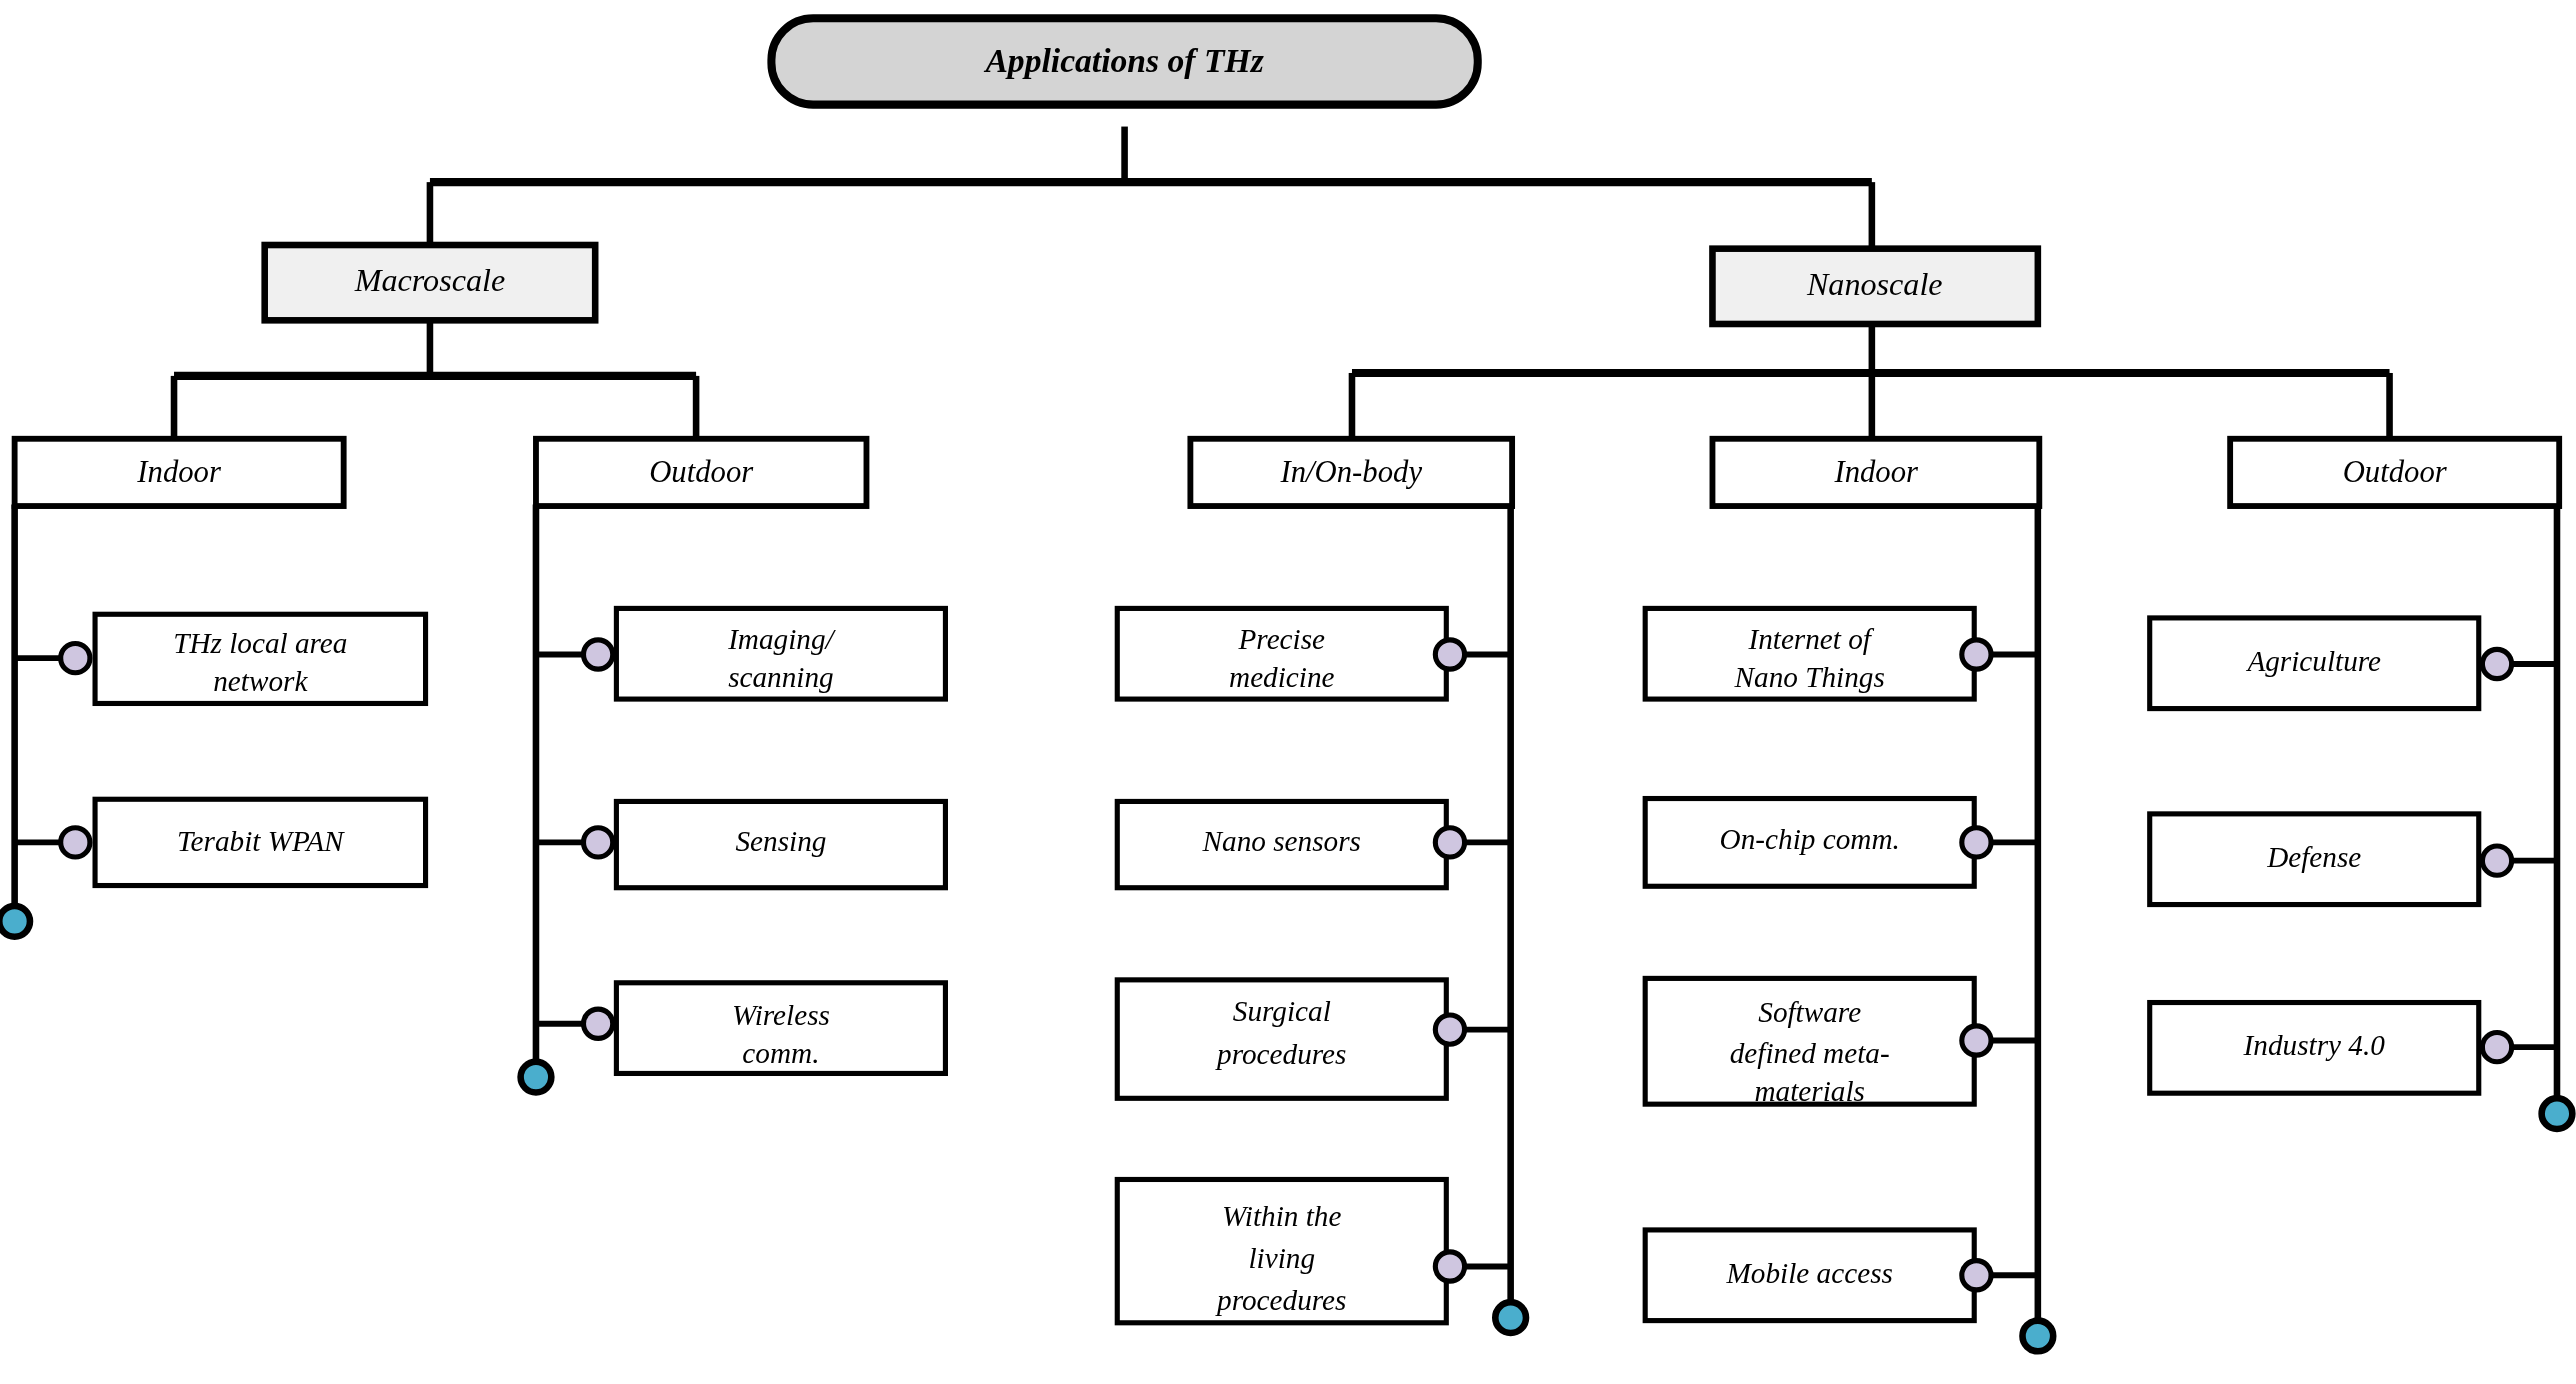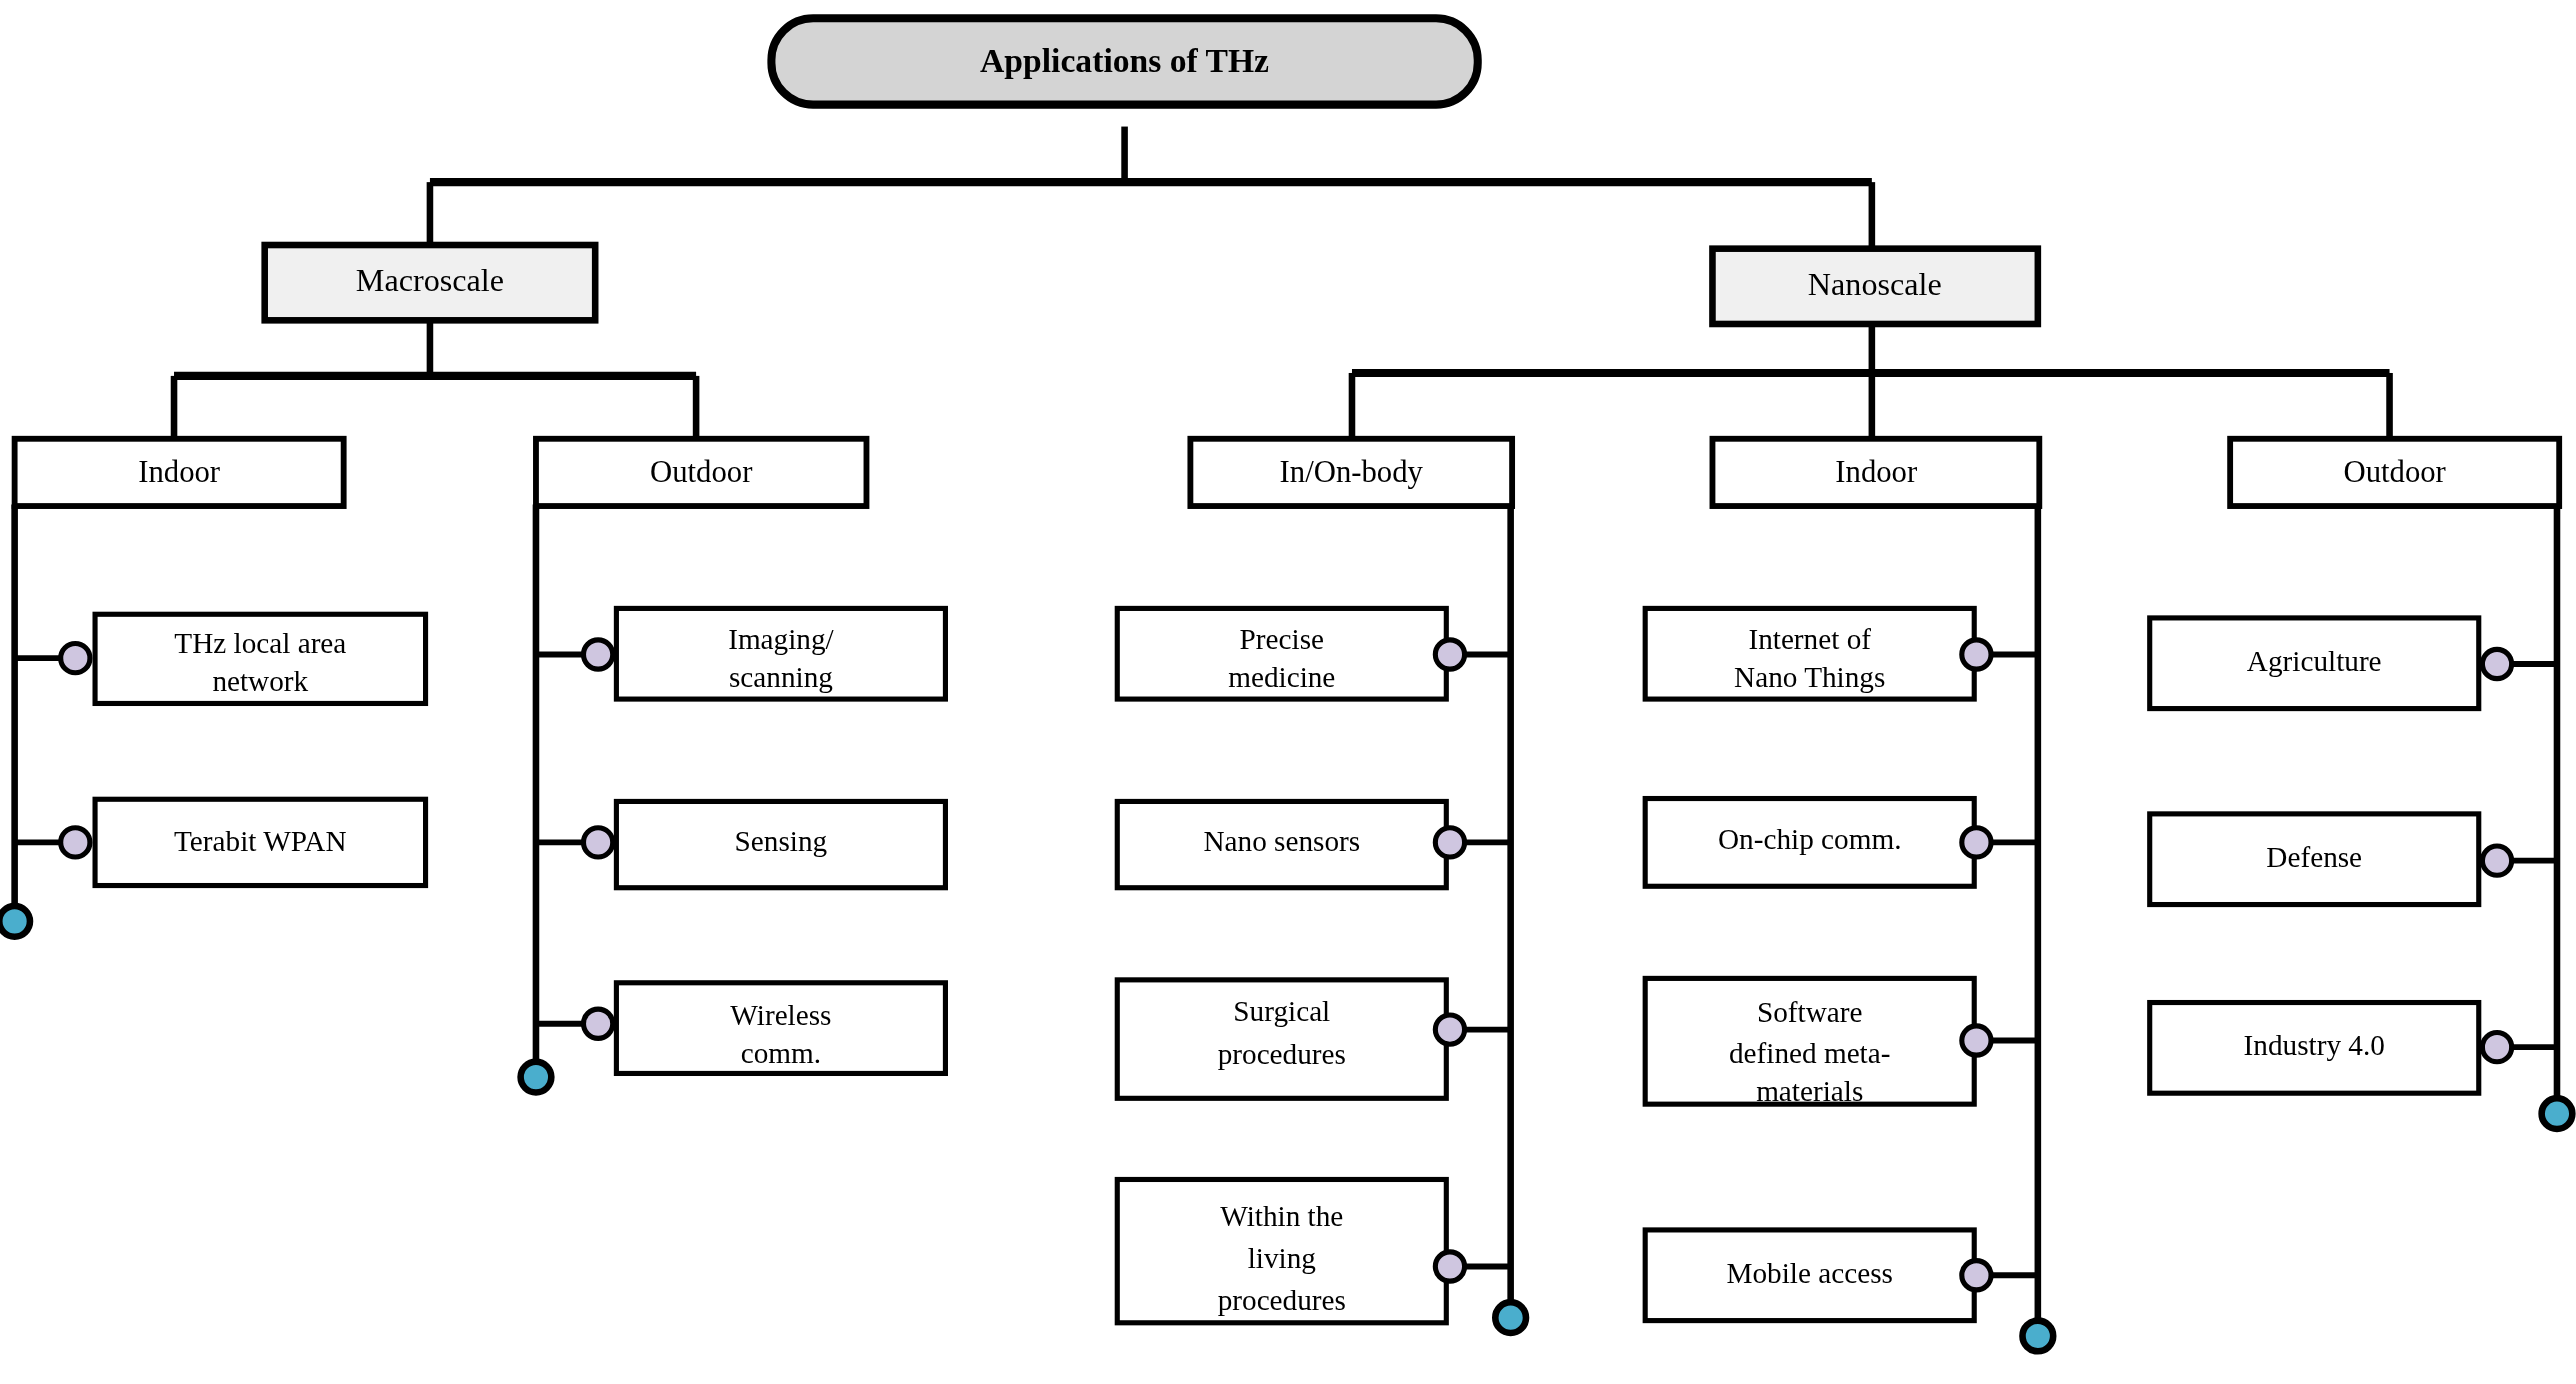--- a/index.html
+++ b/index.html
@@ -11,20 +11,21 @@
     width: 2576px;
     height: 1385px;
     font-family: "Liberation Serif", "DejaVu Serif", serif;
     overflow: hidden;
   }
   #diagram-root {
     position: relative;
     width: 2504px;
     height: 1385px;
     background: #ffffff;
+    font-style: italic;
   }
   svg#tree-svg {
     position: absolute;
     top: 0; left: 0;
     width: 2576px;
     height: 1385px;
     display: block;
   }
   .conn-line {
     stroke: #000000;

